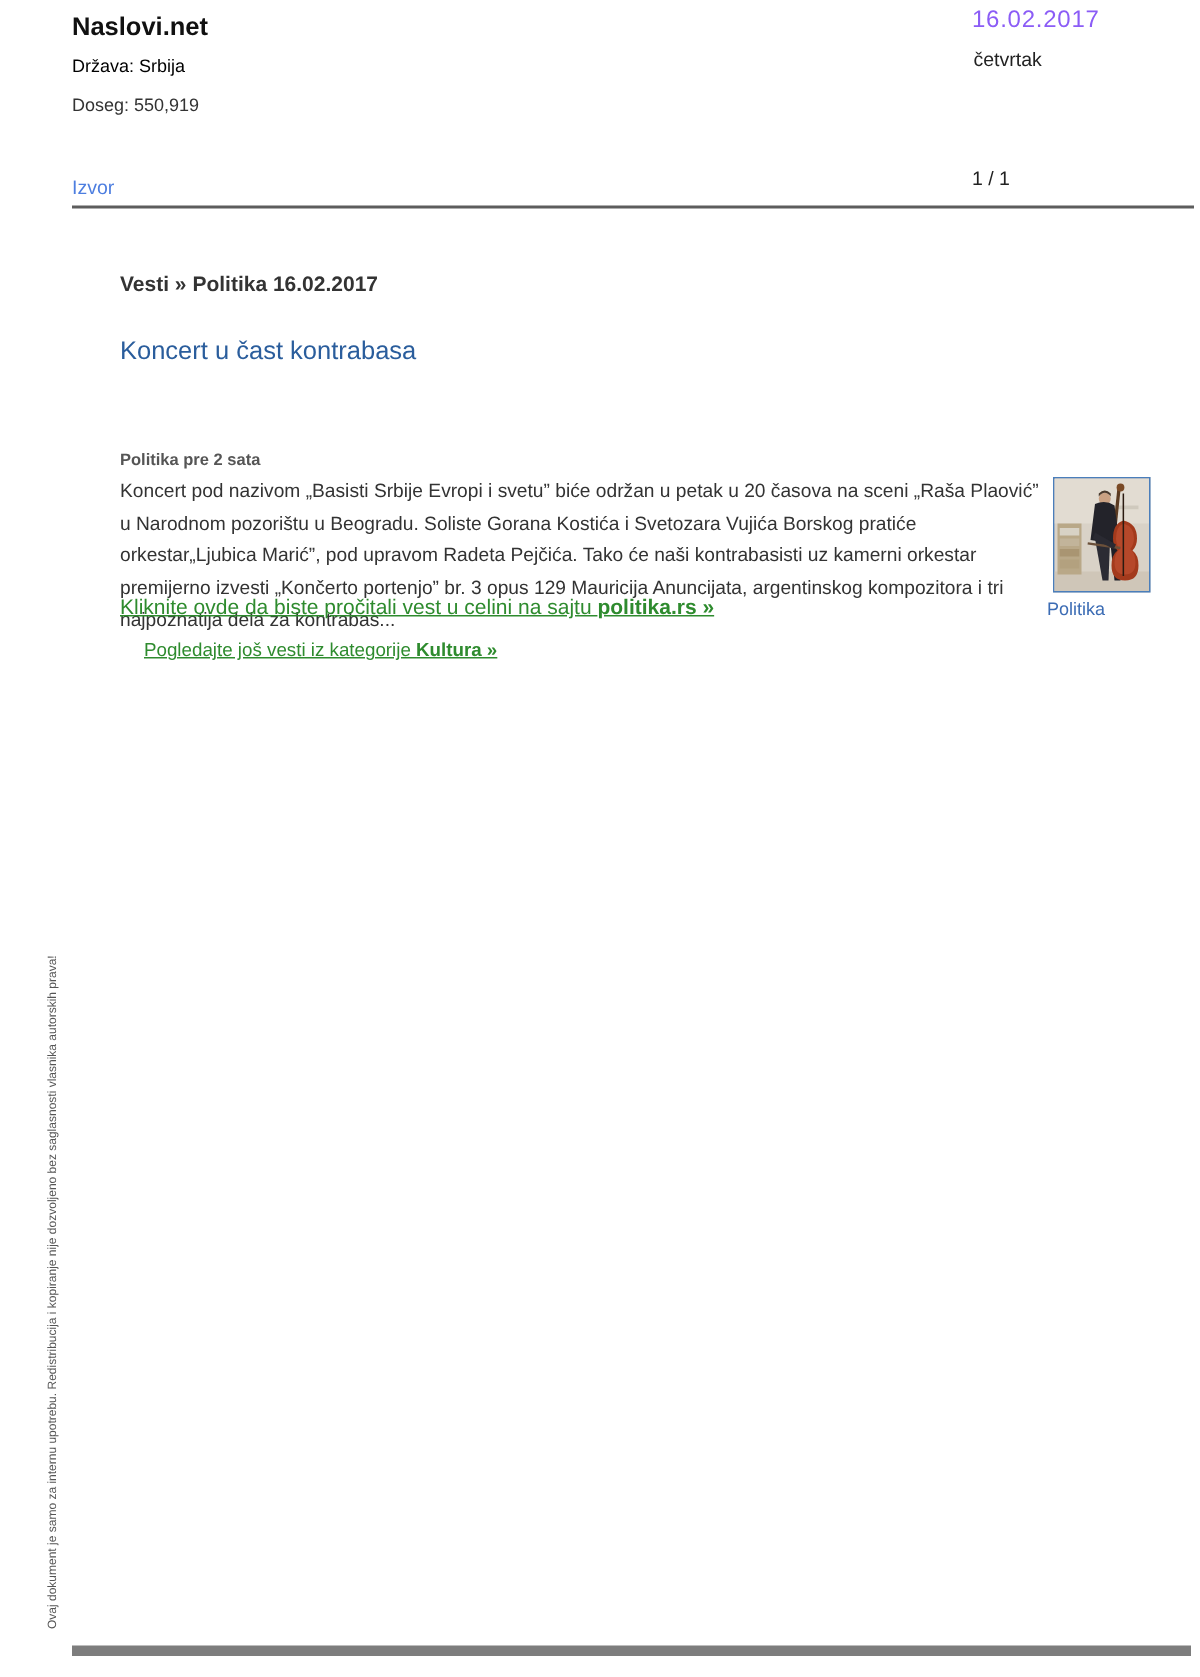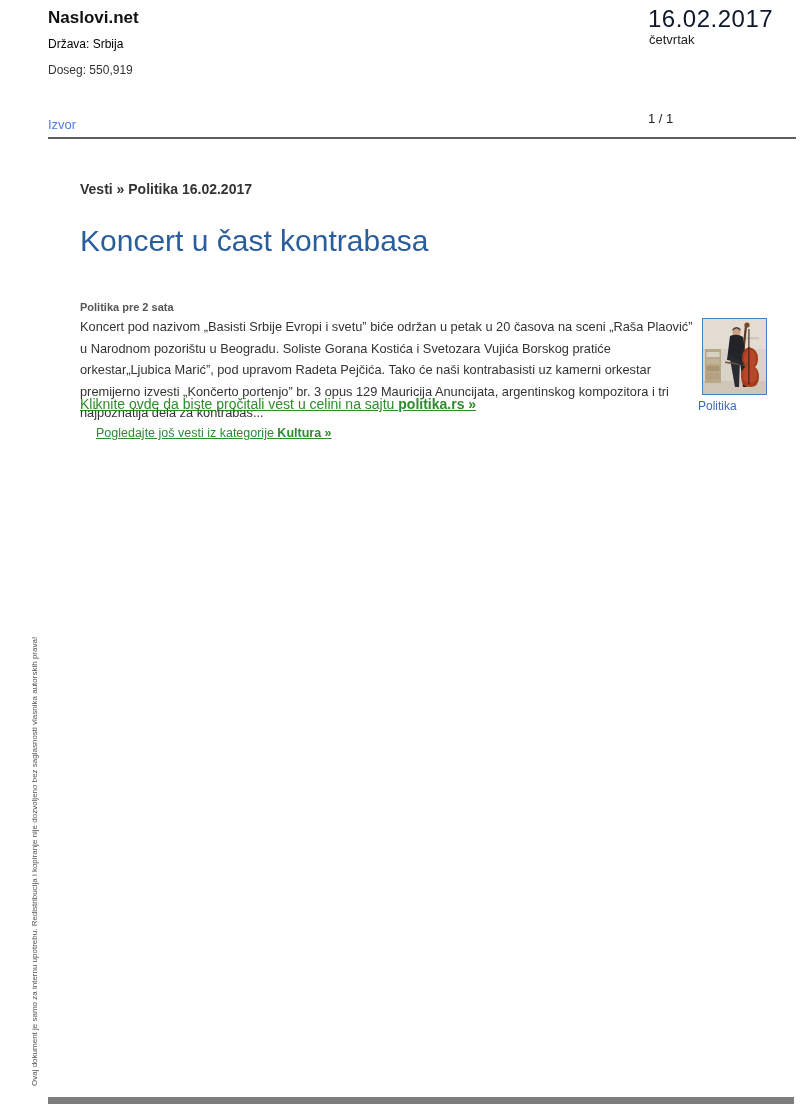--- a/index.html
+++ b/index.html
@@ -8,29 +8,29 @@
   .page {
     position:relative; width:800px; height:1118px; background:#ffffff;
     overflow:hidden; margin:0 auto;
   }
   .abs { position:absolute; }
 
   
   .source-name { left:48px; top:8px; font-size:17px; font-weight:bold; color:#111; }
   .country     { left:48px; top:37px; font-size:12px; color:#000000; }
   .reach       { left:48px; top:63px; font-size:12px; color:#333; }
-  .date        { left:648px; top:5px; font-size:24px; color:#0f172a; letter-spacing:0.5px; }
+  .date        { left:648px; top:5px; font-size:16px; color:#8b5cf6; letter-spacing:0.5px; }
   .weekday     { left:649px; top:32px; font-size:13px; color:#222; }
   .izvor-link  { left:48px; top:117px; font-size:13px; color:#4d7ee0; text-decoration:none; cursor:pointer; }
   .page-ind    { left:648px; top:111px; font-size:13px; color:#222; }
   .header-rule { left:48px; top:137px; width:748px; height:2px; background:#5d5d5d; }
 
   
   .breadcrumb  { left:80px; top:181px; font-size:14px; font-weight:bold; color:#333; }
-  .art-title   { left:80px; top:224px; font-size:30px; color:#2a5d9c; font-weight:400; }
+  .art-title   { left:80px; top:224px; font-size:17px; color:#2a5d9c; font-weight:400; }
   .art-meta    { left:80px; top:301px; font-size:11px; font-weight:bold; color:#555; }
   .art-body    { left:80px; top:316px; width:614px; font-size:12.8px; line-height:21.5px; color:#333; }
   .link1       { left:80px; top:396px; font-size:14px; color:#2e8b2e; text-decoration:underline; cursor:pointer; }
   .link2       { left:96px; top:426px; font-size:12.5px; color:#2e8b2e; text-decoration:underline; cursor:pointer; }
   .link1 .bold, .link2 .bold { font-weight:bold; }
 
   
   .photo-box   { left:702px; top:318px; width:65px; height:77px; border:1px solid #4a7ebb; background:#d6cfc4; }
   .photo-box svg { display:block; width:100%; height:100%; }
   .photo-caption { left:698px; top:399px; width:74px; text-align:left; font-size:12px; color:#3c6cb4; }

